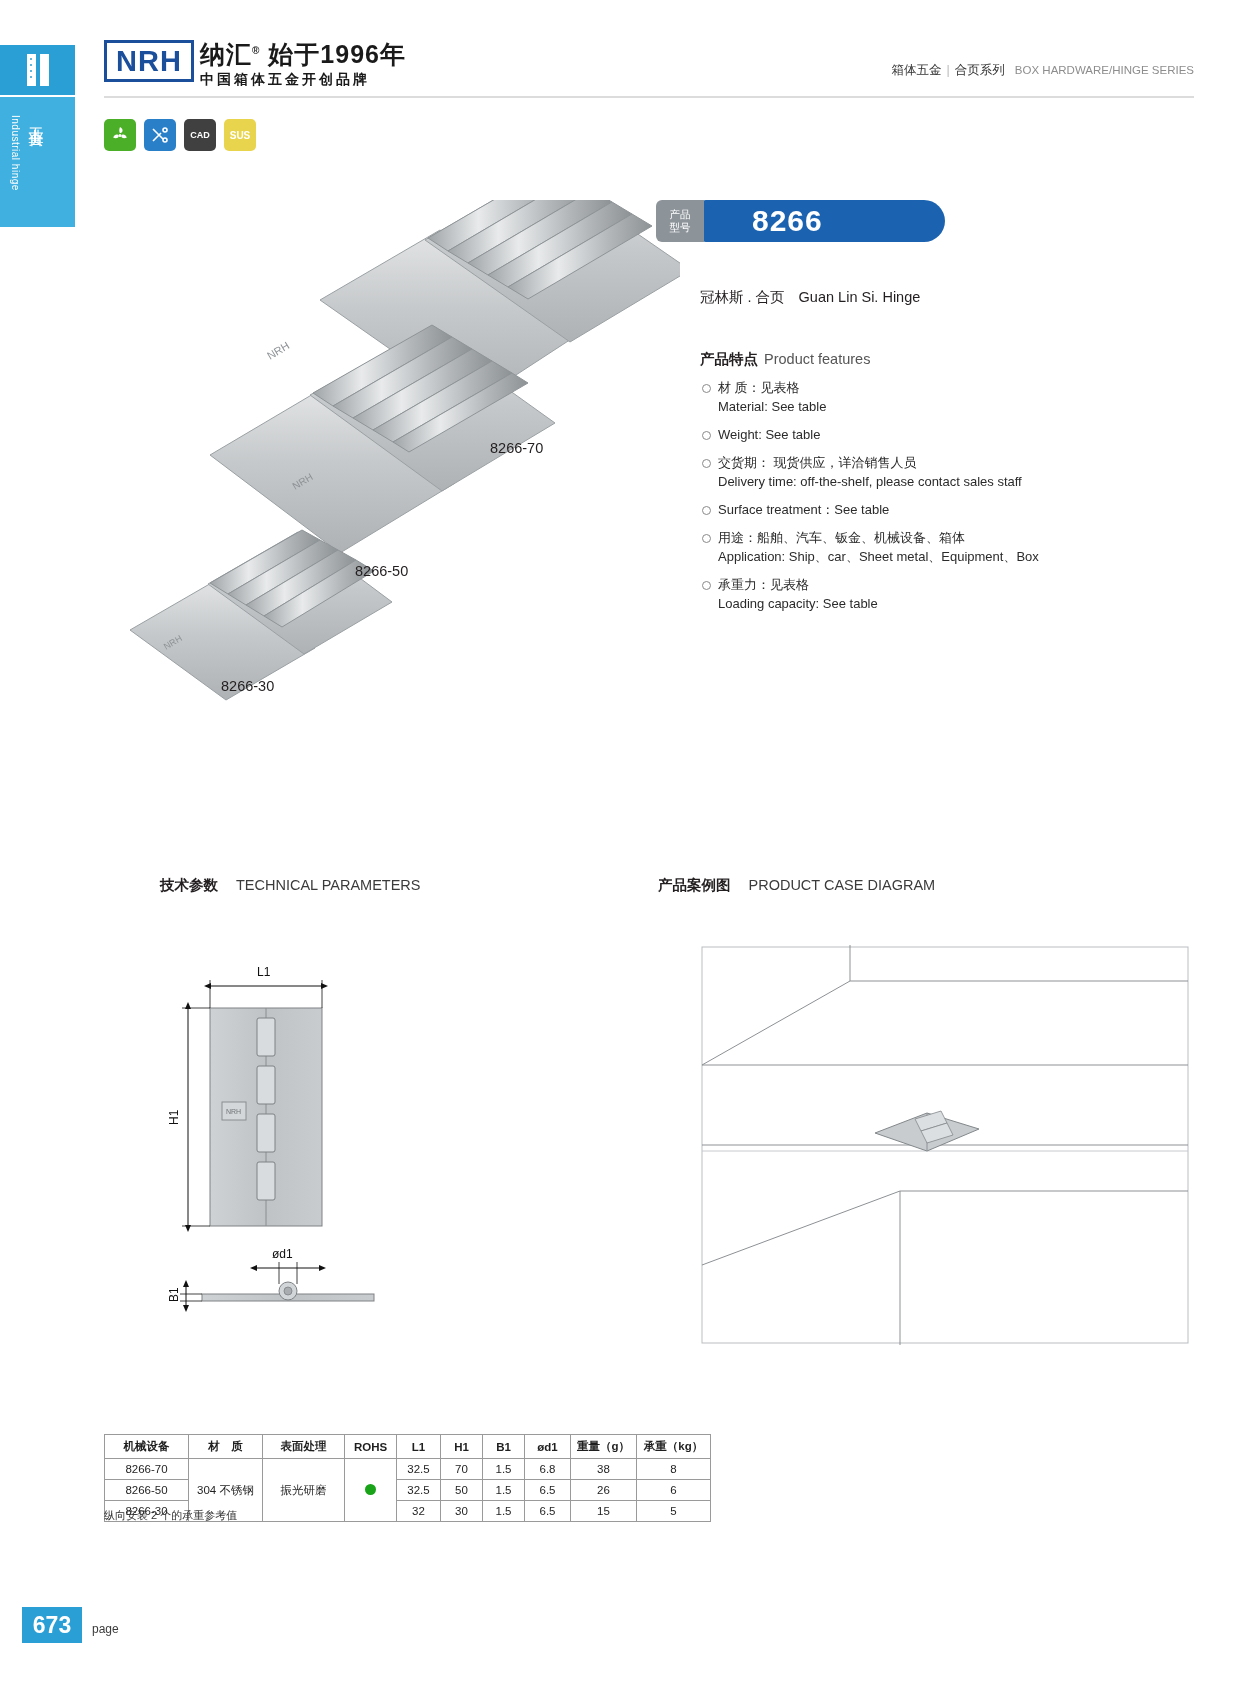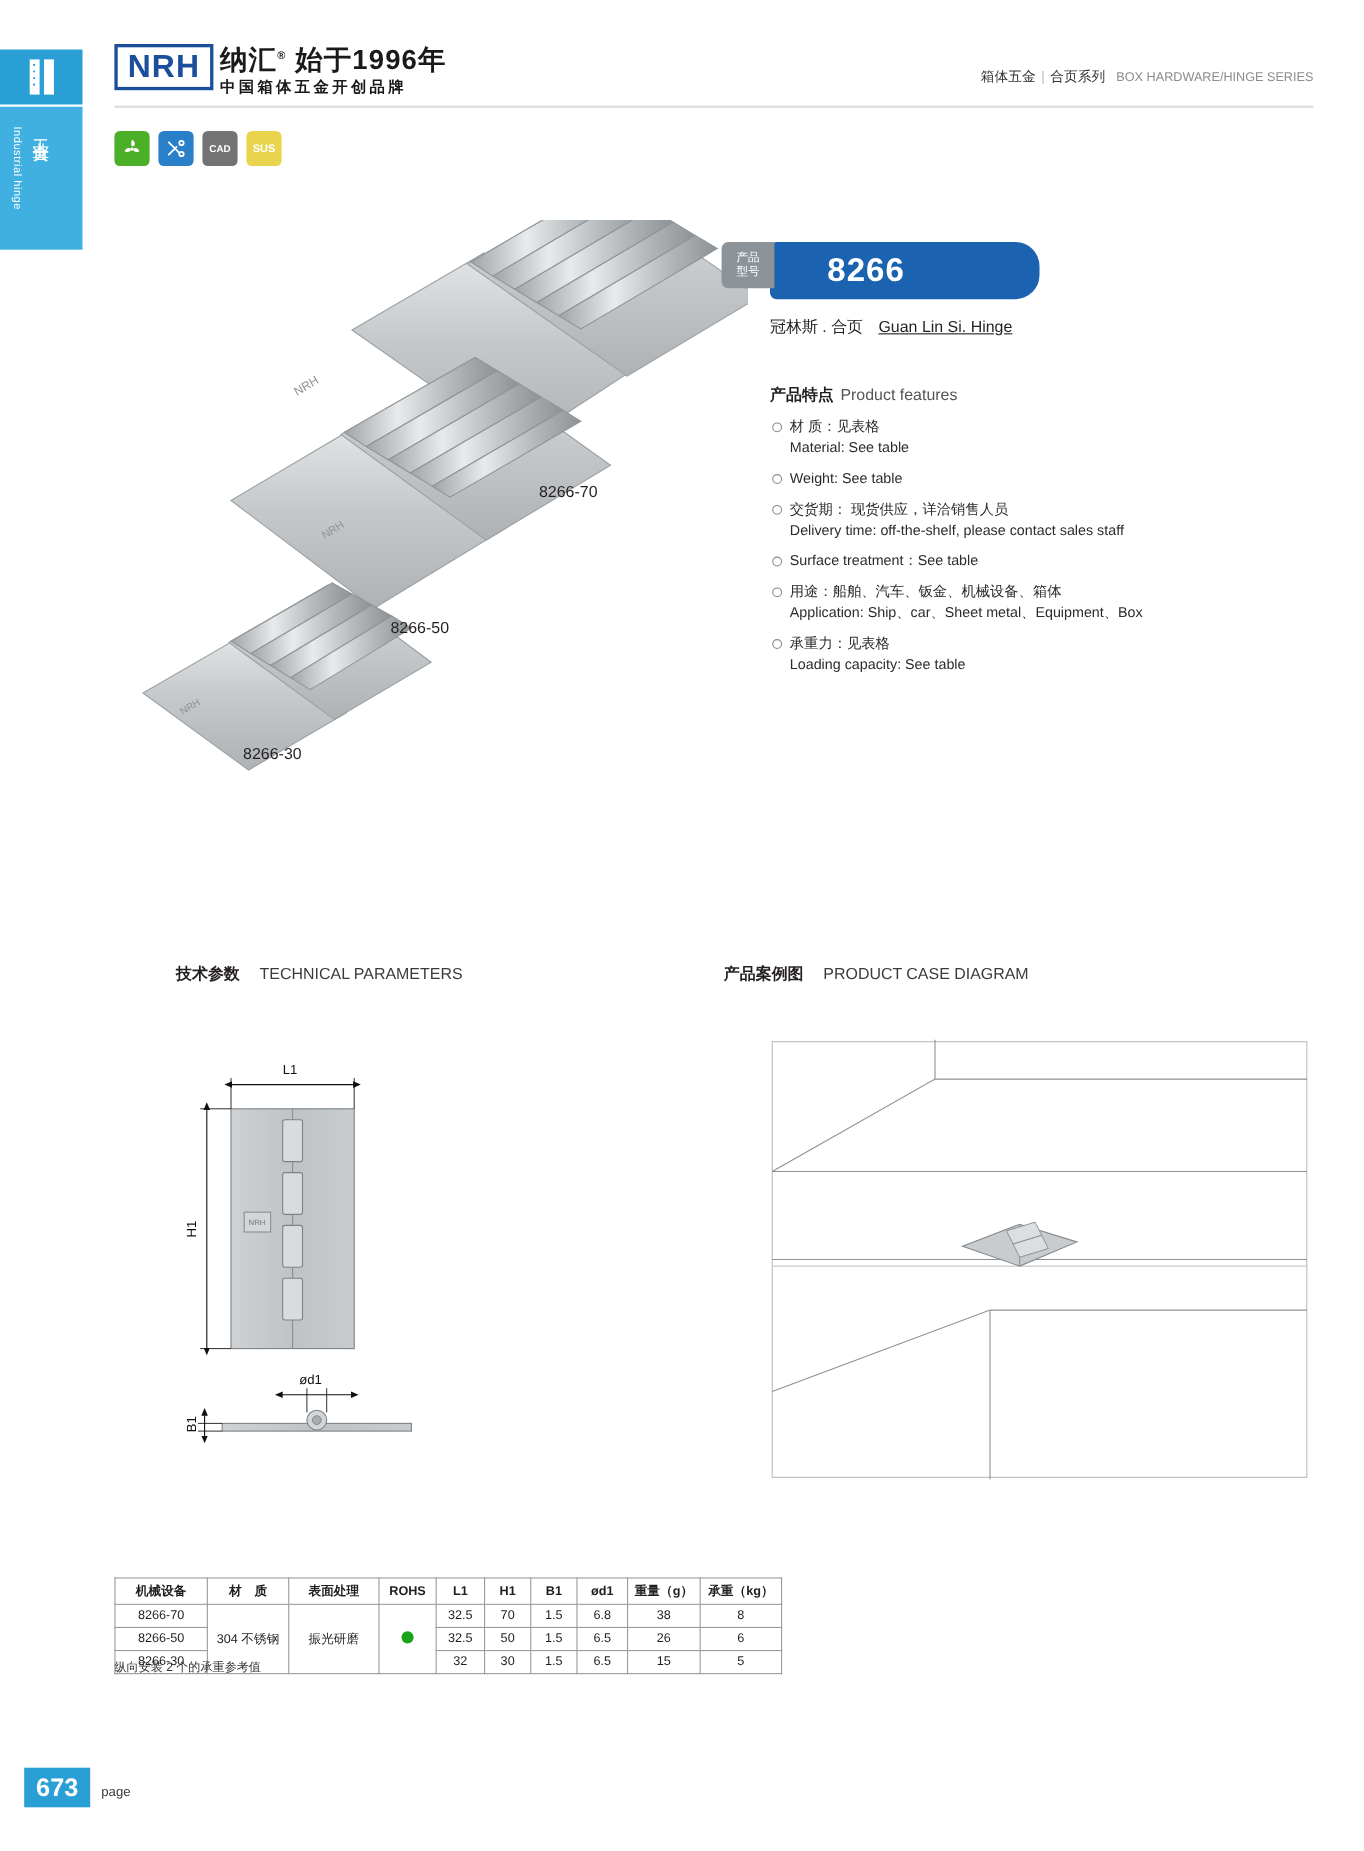--- a/index.html
+++ b/index.html
@@ -63,44 +63,44 @@
   .hdr-right .en { color:#8d8d8d; font-size:11.5px; margin-left:10px; }
 
   .hdr-rule { position:absolute; left:104px; top:96px; width:1090px; height:2px; background:#dcdcdc; }
 
   
   .badges { position:absolute; left:104px; top:119px; display:flex; gap:8px; }
   .badge { width:32px; height:32px; border-radius:5px; display:flex; align-items:center; justify-content:center;
     color:#fff; font-size:10px; font-weight:bold; }
   .badge.green { background:#4caf28; }
   .badge.blue  { background:#2a7fc9; }
-  .badge.red   { background:#737373; font-size:9px; }
+  .badge.red   { background:#404040; font-size:9px; }
   .badge.yellow{ background:#e8d44d; color:#fff; font-size:10px; }
 
   
   .prod-art { position:absolute; left:120px; top:200px; width:560px; height:520px; }
   .prod-label { position:absolute; font-size:14.5px; color:#231f20; }
 
   
   .model-badge {
-    position:absolute; left:700px; top:220px; width:245px; height:52px;
+    position:absolute; left:700px; top:200px; width:245px; height:42px;
     background:#1b63b0;
     border-radius:6px 22px 22px 6px;
     display:flex; align-items:center;
   }
   .model-badge .tagbox {
     position:absolute; left:-44px; top:0; width:48px; height:42px;
     background:#8c9399; border-radius:6px 0 0 6px; color:#fff;
     font-size:10.5px; line-height:13px; display:flex; flex-direction:column;
     align-items:center; justify-content:center;
   }
   .model-badge .num { color:#fff; font-size:30px; font-weight:bold; letter-spacing:1px; margin-left:52px; }
 
   .model-sub { position:absolute; left:700px; top:288px; font-size:14.5px; color:#231f20; }
-  .model-sub .en { margin-left:14px;text-decoration:underline; }
+  .model-sub .en { margin-left:14px; }
 
   .feat-title { position:absolute; left:700px; top:350px; font-size:14.5px; }
   .feat-title b { font-weight:bold; }
   .feat-title span { color:#555; margin-left:6px; }
 
   .feat-list { position:absolute; left:700px; top:378px; width:470px; font-size:13px; color:#2b2b2b; }
   .feat-item { position:relative; padding-left:18px; margin-bottom:9px; line-height:19px; }
   .feat-item:before {
     content:""; position:absolute; left:2px; top:6px; width:7px; height:7px;
     border-radius:50%; border:1.5px solid #8a8a8a;

